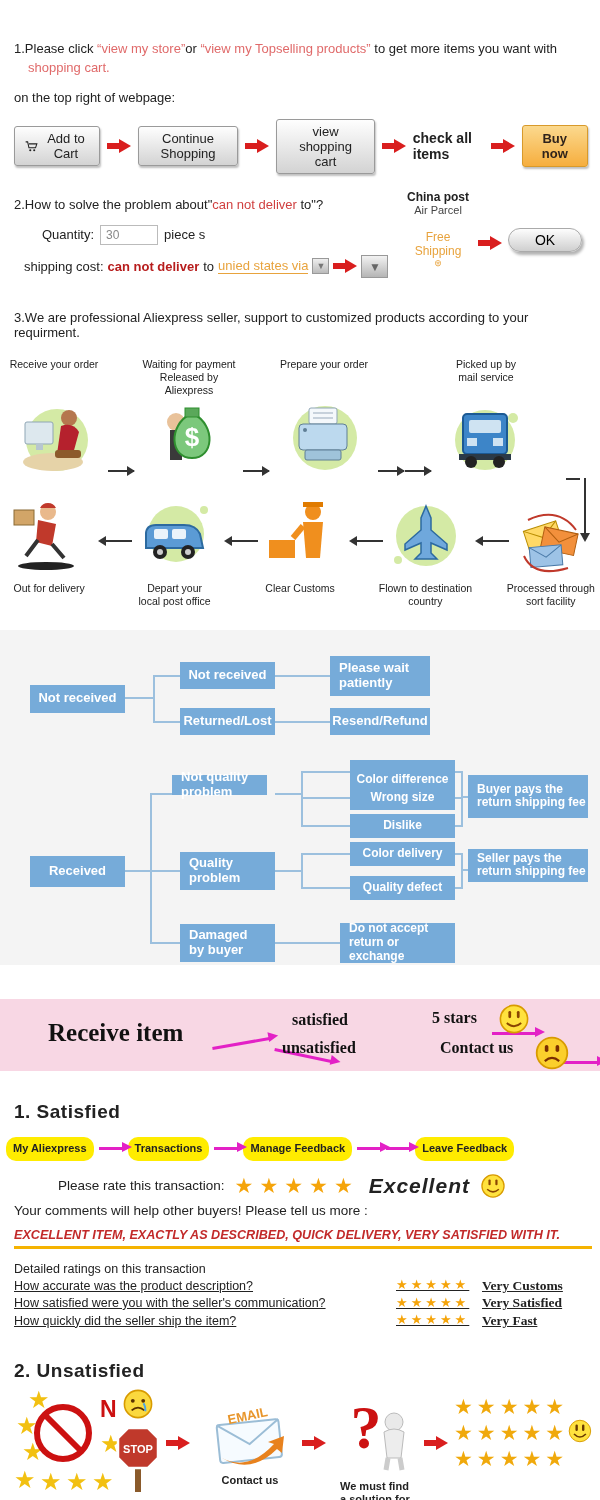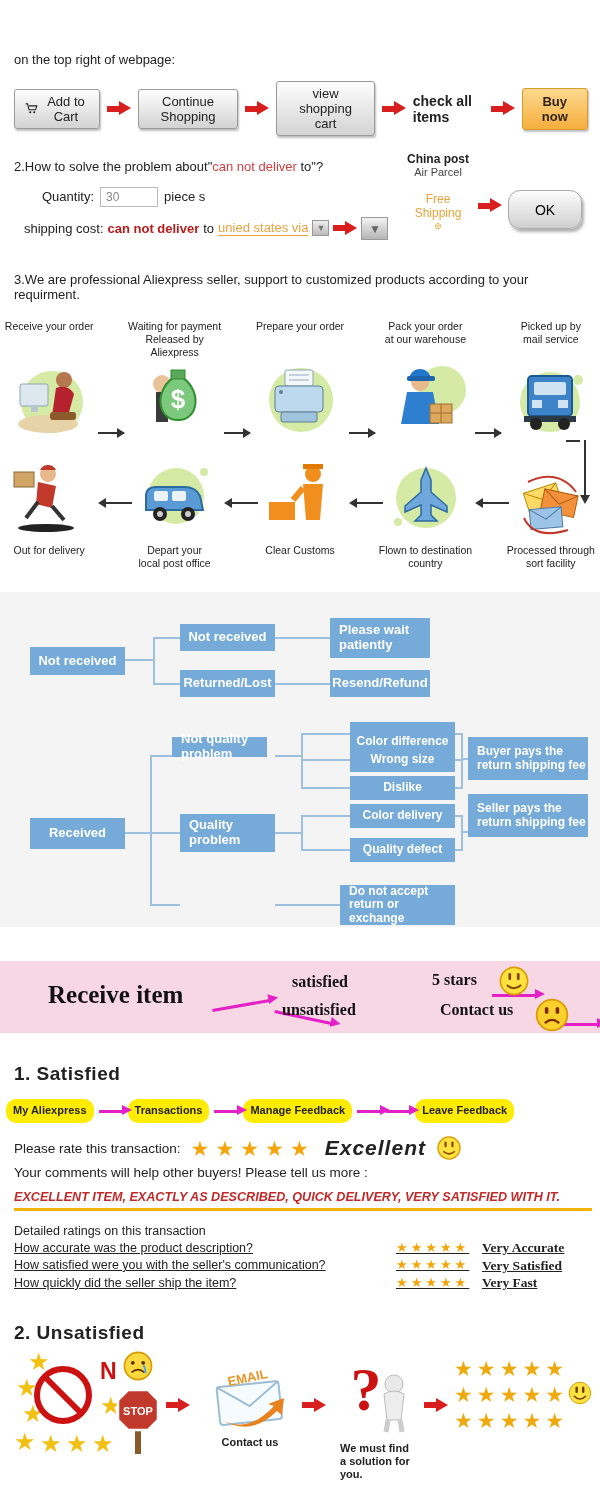--- a/index.html
+++ b/index.html
@@ -36,21 +36,21 @@
   .qtyrow input { width:58px; height:20px; border:1px solid #bbb; font-size:12px; color:#888; padding-left:5px; font-family:"Liberation Sans",sans-serif; }
   .shiprow { margin:10px 0 0 10px; font-size:13px; display:flex; align-items:center; gap:4px; }
   .olink { color:#e8a33d; border-bottom:1px solid #e8a33d; }
   .dd-sm { display:inline-block; width:17px; height:16px; background:linear-gradient(#eee,#bbb); border:1px solid #999; color:#777; font-size:9px; text-align:center; line-height:15px; cursor:pointer; }
   .dd-lg { display:inline-block; width:27px; height:23px; background:linear-gradient(#f2f2f2,#b5b5b5); border:1px solid #999; color:#666; font-size:12px; text-align:center; line-height:22px; cursor:pointer; }
   .chinapost { position:absolute; left:392px; top:16px; width:92px; text-align:center; }
   .chinapost .b { font-weight:bold; font-size:12px; }
   .chinapost .s { font-size:11px; color:#444; }
   .freeship { position:absolute; left:398px; top:56px; width:80px; text-align:center; font-size:12px; color:#e8a33d; line-height:1.2; }
   .okarr { position:absolute; left:478px; top:62px; }
-  .okbtn { position:absolute; left:508px; top:54px; width:74px; height:39px; font-size:14px; border:1px solid #aaa; border-radius:12px; background:linear-gradient(#fdfdfd,#cfcfcf); box-shadow:2px 3px 3px rgba(0,0,0,.3); cursor:pointer; font-family:"Liberation Sans",sans-serif; }
+  .okbtn { position:absolute; left:508px; top:54px; width:74px; height:24px; font-size:14px; border:1px solid #aaa; border-radius:12px; background:linear-gradient(#fdfdfd,#cfcfcf); box-shadow:2px 3px 3px rgba(0,0,0,.3); cursor:pointer; font-family:"Liberation Sans",sans-serif; }
   .s3 { padding:26px 12px 0 14px; font-size:13px; }
 
   
   .procwrap { position:relative; margin-top:18px; }
   .prow { display:flex; }
   .pcell { width:108px; display:flex; flex-direction:column; align-items:center; }
   .plabel { font-size:10.5px; text-align:center; white-space:pre-line; line-height:1.25; height:34px; color:#222; }
   .parr { width:27px; flex:0 0 auto; display:flex; justify-content:center; }
   .prow.top .parr { margin-top:108px; }
   .prow.bot .parr { margin-top:40px; }
@@ -71,21 +71,21 @@
   .banner { position:relative; margin-top:34px; width:600px; height:72px; background:#f8d7e4; font-family:"Liberation Serif",serif; }
   .banner .title { position:absolute; left:48px; top:20px; font-size:25px; font-weight:bold; color:#111; }
   .banner .word { position:absolute; font-size:16px; font-weight:bold; color:#111; }
 
   
   .sat { padding:0 8px 0 14px; }
   .h2 { font-size:19px; font-weight:bold; letter-spacing:.5px; margin-top:30px; }
   .pillrow { display:flex; align-items:center; gap:5px; margin:14px 0 0 -8px; }
   .pill { background:#ffec00; border-radius:10px; padding:5px 7px; font-size:11px; font-weight:bold; text-align:center; white-space:pre-line; line-height:1.25; cursor:pointer; flex:0 0 auto; }
   .pillrow .marrow { width:24px; flex:0 0 auto; }
-  .raterow { display:flex; align-items:center; gap:10px; margin-top:12px; }
+  .raterow { display:flex; align-items:center; gap:10px; margin-top:12px;margin-left:44px; }
   .raterow .lbl { font-size:13.5px; }
   .stars { color:#f5a40a; font-size:21px; letter-spacing:6px; line-height:1; }
   .excellent { font-size:21px; font-weight:bold; font-style:italic; letter-spacing:1px; }
   .comments { font-size:13.5px; margin-top:4px; }
   .headline { margin-top:10px; font-size:12.6px; font-weight:bold; font-style:italic; color:#c22a2a; border-bottom:3px solid #f5b301; padding-bottom:4px; }
   .detail { margin-top:12px; font-size:12.5px; line-height:1.3; }
   .drow { display:flex; align-items:center;text-decoration:underline; }
   .drow .q { flex:1; }
   .drow .st { width:86px; color:#f5a40a; font-size:13px; letter-spacing:3px; }
   .drow .ans { width:110px; font-family:"Liberation Serif",serif; font-weight:bold; font-size:13.5px; }
@@ -99,20 +99,24 @@
   .ufig { text-align:center; flex:0 0 auto; }
   .ufig .cap { font-size:11px; font-weight:bold; margin-top:2px; text-align:left; white-space:pre-line; line-height:1.2; }
   .ufig.c .cap { text-align:center; }
   .ugraph .arr-red { margin-top:48px; }
   .stargrid { margin:6px 0 0 6px; color:#f0a90c; font-size:21px; letter-spacing:4px; line-height:1.25; }
 </style>
 </head>
 <body>
 
 <section class="s1">
+  <p class="t13">
+    <span>1.Please click </span><span class="red">“view my store”</span><span>or </span><span class="red">“view my Topselling products”</span><span> to get more items you want with</span><br>
+    <span class="red" style="margin-left:14px">shopping cart.</span>
+  </p>
   <p class="p2">on the top right of webpage:</p>
   <div class="btnrow">
     <button class="graybtn">
       <svg width="19" height="15" viewBox="0 0 20 16">
           <path d="M1 1h3l2 9h10l2-6H6" fill="none" stroke="#222" stroke-width="1.6"></path>
           <circle cx="8" cy="13.8" r="1.6" fill="#222"></circle>
           <circle cx="14" cy="13.8" r="1.6" fill="#222"></circle>
         </svg>
       <span>Add to Cart</span>
     </button>
@@ -199,34 +203,20 @@
           <line x1="32" y1="21" x2="52" y2="21" stroke="#9ab"></line>
           <line x1="32" y1="26" x2="52" y2="26" stroke="#9ab"></line>
           <rect x="18" y="32" width="48" height="26" rx="4" fill="#bcd9ee" stroke="#5f7f95"></rect>
           <rect x="24" y="58" width="36" height="10" rx="2" fill="#9fc3da" stroke="#5f7f95"></rect>
           <circle cx="24" cy="38" r="2" fill="#5f7f95"></circle>
         </svg>
     </div>
     <span class="parr">
         <span class="arr-blk"></span>
       </span>
-    <div class="pcell">
-      <div class="plabel">Pack your order
-at our warehouse</div>
-      <svg width="86" height="88" viewBox="0 0 86 88">
-          <circle cx="60" cy="36" r="24" fill="#d4eaa5"></circle>
-          <circle cx="38" cy="28" r="9" fill="#e9b98c"></circle>
-          <path d="M27 26 a11 11 0 0 1 22 0 z" fill="#2277cc"></path>
-          <rect x="25" y="22" width="28" height="5" rx="2" fill="#1c64ad"></rect>
-          <path d="M25 38 h26 l6 32 h-38 z" fill="#2e7fd0"></path>
-          <rect x="48" y="50" width="22" height="19" fill="#dca85e" stroke="#9c7030"></rect>
-          <line x1="59" y1="50" x2="59" y2="69" stroke="#9c7030"></line>
-          <line x1="48" y1="59" x2="70" y2="59" stroke="#9c7030"></line>
-        </svg>
-    </div>
     <span class="parr">
         <span class="arr-blk"></span>
       </span>
     <div class="pcell">
       <div class="plabel">Picked up by
 mail service</div>
       <svg width="86" height="88" viewBox="0 0 86 88">
           <circle cx="42" cy="48" r="30" fill="#d4eaa5"></circle>
           <circle cx="70" cy="26" r="5" fill="#d4eaa5"></circle>
           <rect x="20" y="22" width="44" height="40" rx="4" fill="#3d85c8" stroke="#1c5a94" stroke-width="2"></rect>
@@ -357,30 +347,32 @@
   <i class="ln" style="left:455px;top:223px;width:8px;height:2px"></i>
   <i class="ln" style="left:455px;top:257px;width:8px;height:2px"></i>
   <i class="ln" style="left:461px;top:223px;width:2px;height:36px"></i>
   <i class="ln" style="left:461px;top:239px;width:7px;height:2px"></i>
   <i class="ln" style="left:275px;top:312px;width:65px;height:2px"></i>
   <div class="fbox" style="left:30px;top:226px;width:95px;height:31px">Received</div>
   <div class="fbox tal" style="left:172px;top:145px;width:95px;height:20px">Not quality
 problem</div>
   <div class="fbox tal" style="left:180px;top:222px;width:95px;height:38px">Quality
 problem</div>
+  <div class="fbox tal" style="left:180px;top:294px;width:95px;height:38px">Damaged
+by buyer</div>
   <div class="fbox sm" style="left:350px;top:130px;width:105px;height:40px">Color difference</div>
   <div class="fbox sm" style="left:350px;top:156px;width:105px;height:24px">Wrong size</div>
   <div class="fbox sm" style="left:350px;top:184px;width:105px;height:24px">Dislike</div>
   <div class="fbox sm" style="left:350px;top:212px;width:105px;height:24px">Color delivery</div>
   <div class="fbox sm" style="left:350px;top:246px;width:105px;height:24px">Quality defect</div>
   <div class="fbox sm tal" style="left:340px;top:293px;width:115px;height:40px">Do not accept
 return or exchange</div>
   <div class="fbox sm tal" style="left:468px;top:145px;width:120px;height:43px">Buyer pays the
 return shipping fee</div>
-  <div class="fbox sm tal" style="left:468px;top:202px;width:120px;height:43px">Seller pays the
+  <div class="fbox sm tal" style="left:468px;top:219px;width:120px;height:33px">Seller pays the
 return shipping fee</div>
 </div>
 
 <div class="banner">
   <span class="title">Receive item</span>
   <span class="marrow" style="left:212px;top:32px;width:58px;transform:rotate(-10deg)"></span>
   <span class="marrow" style="left:212px;top:44px;width:58px;transform:rotate(12deg)"></span>
   <span class="word" style="left:292px;top:12px">satisfied</span>
   <span class="marrow" style="left:368px;top:22px;width:44px"></span>
   <span class="word" style="left:432px;top:10px">5 stars</span>
@@ -424,21 +416,21 @@
         <path d="M11 25 q9 8 18 0" stroke="#8a4500" fill="none" stroke-width="2.4"></path>
       </svg>
   </div>
   <p class="comments">Your comments will help other buyers! Please tell us more :</p>
   <p class="headline">EXCELLENT ITEM, EXACTLY AS DESCRIBED, QUICK DELIVERY, VERY SATISFIED WITH IT.</p>
   <div class="detail">
     <div>Detailed ratings on this transaction</div>
     <div class="drow">
       <span class="q">How accurate was the product description?</span>
       <span class="st">★★★★★</span>
-      <span class="ans">Very Accurate</span>
+      <span class="ans">Very Customs</span>
     </div>
     <div class="drow">
       <span class="q">How satisfied were you with the seller's communication?</span>
       <span class="st">★★★★★</span>
       <span class="ans">Very Satisfied</span>
     </div>
     <div class="drow">
       <span class="q">How quickly did the seller ship the item?</span>
       <span class="st">★★★★★</span>
       <span class="ans">Very Fast</span>

